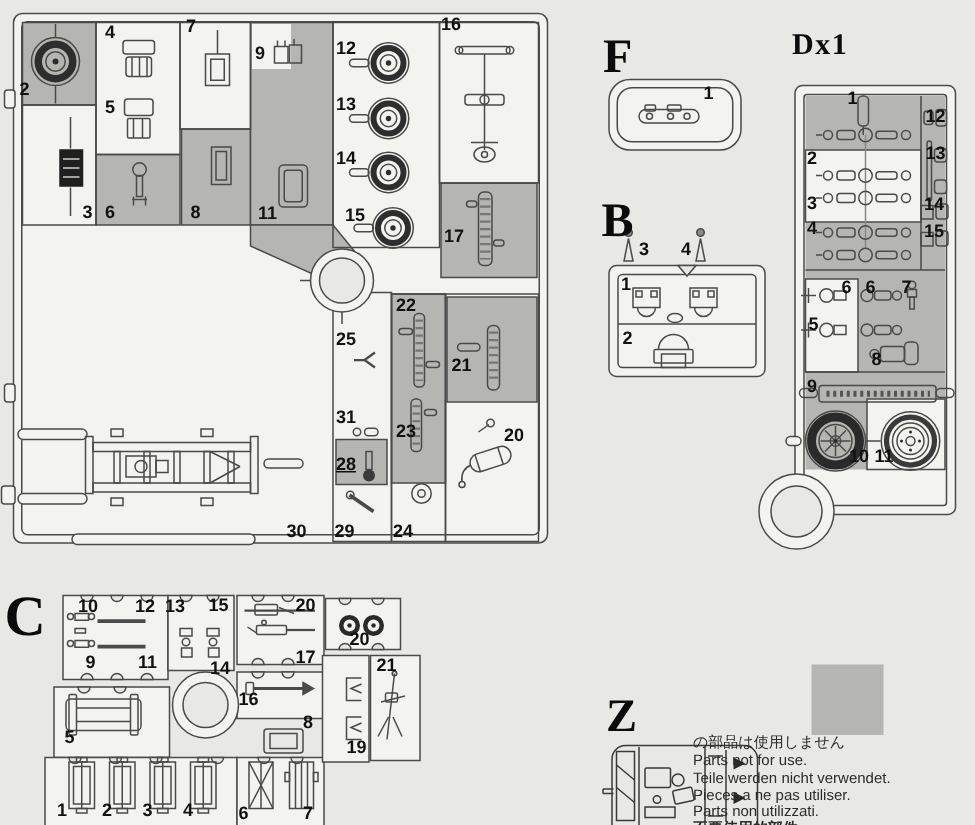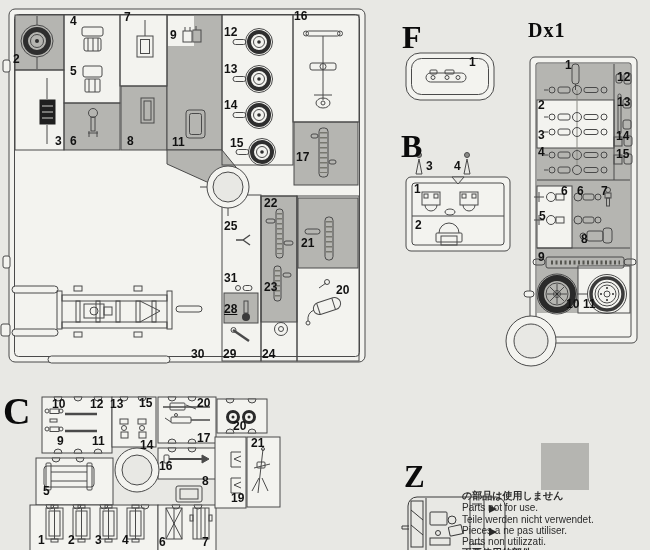--- a/index.html
+++ b/index.html
@@ -11,21 +11,21 @@
   .sprue-letter{position:absolute;font-family:"Liberation Serif",serif;font-weight:700;color:#0b0b0b;
           line-height:1;}
   #letter-f{left:402px;top:21px;font-size:32px;}
   #letter-b{left:401px;top:130px;font-size:32px;}
   #letter-d{left:528px;top:20px;font-size:20px;letter-spacing:1px;}
   #letter-c{left:3px;top:392px;font-size:38px;}
   #letter-z{left:404px;top:461px;font-size:31px;}
   #swatch{position:absolute;left:541px;top:443px;width:48px;height:47px;background:#b5b5b1;}
   #legend{position:absolute;left:462px;top:490px;color:#2b2b2b;}
   #legend div{white-space:nowrap;font-size:10px;line-height:11px;}
-  #legend .jp{font-size:10px;font-weight:700;line-height:11px;}
+  #legend .jp{font-size:10px;font-weight:400;line-height:11px;}
   #legend .en{line-height:13px;}
   #legend .zh{font-size:10px;font-weight:600;line-height:11px;}
 </style>
 </head>
 <body>
 
 <div id="page">
 
 <svg id="art" width="650" height="550" viewBox="0 0 650 550" stroke="#4a4a4a" fill="none" stroke-width="1">
 

